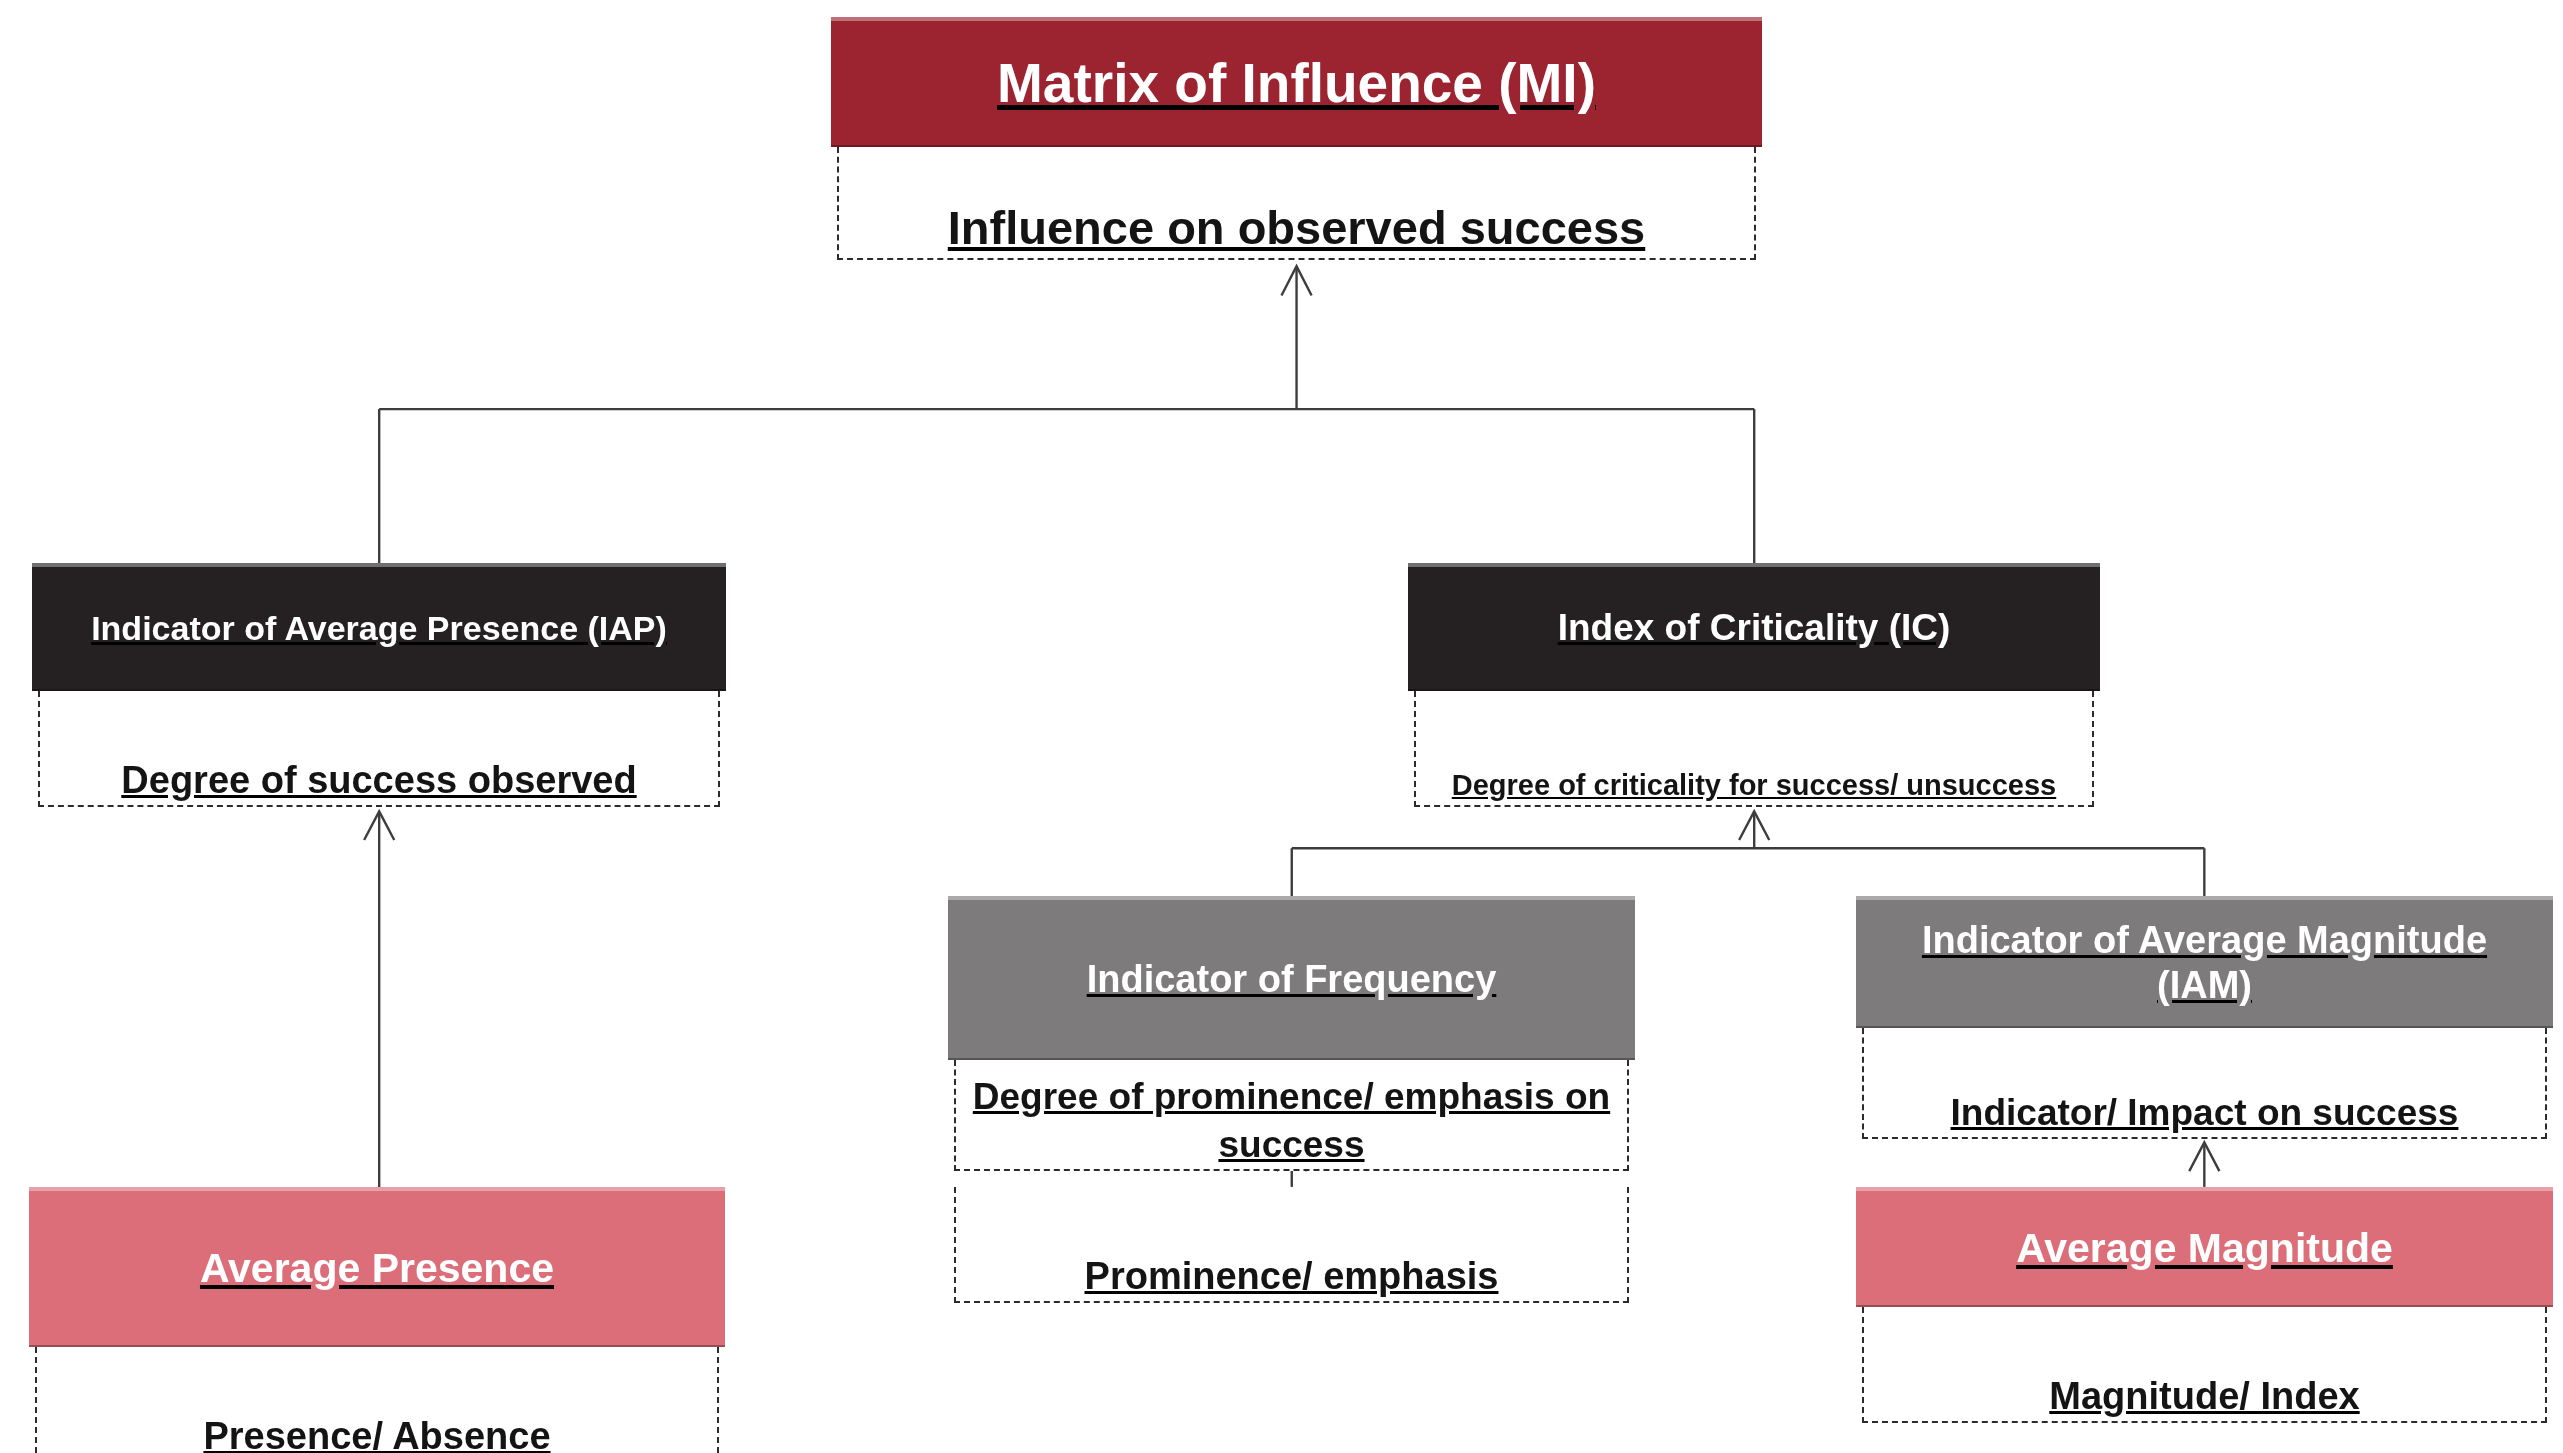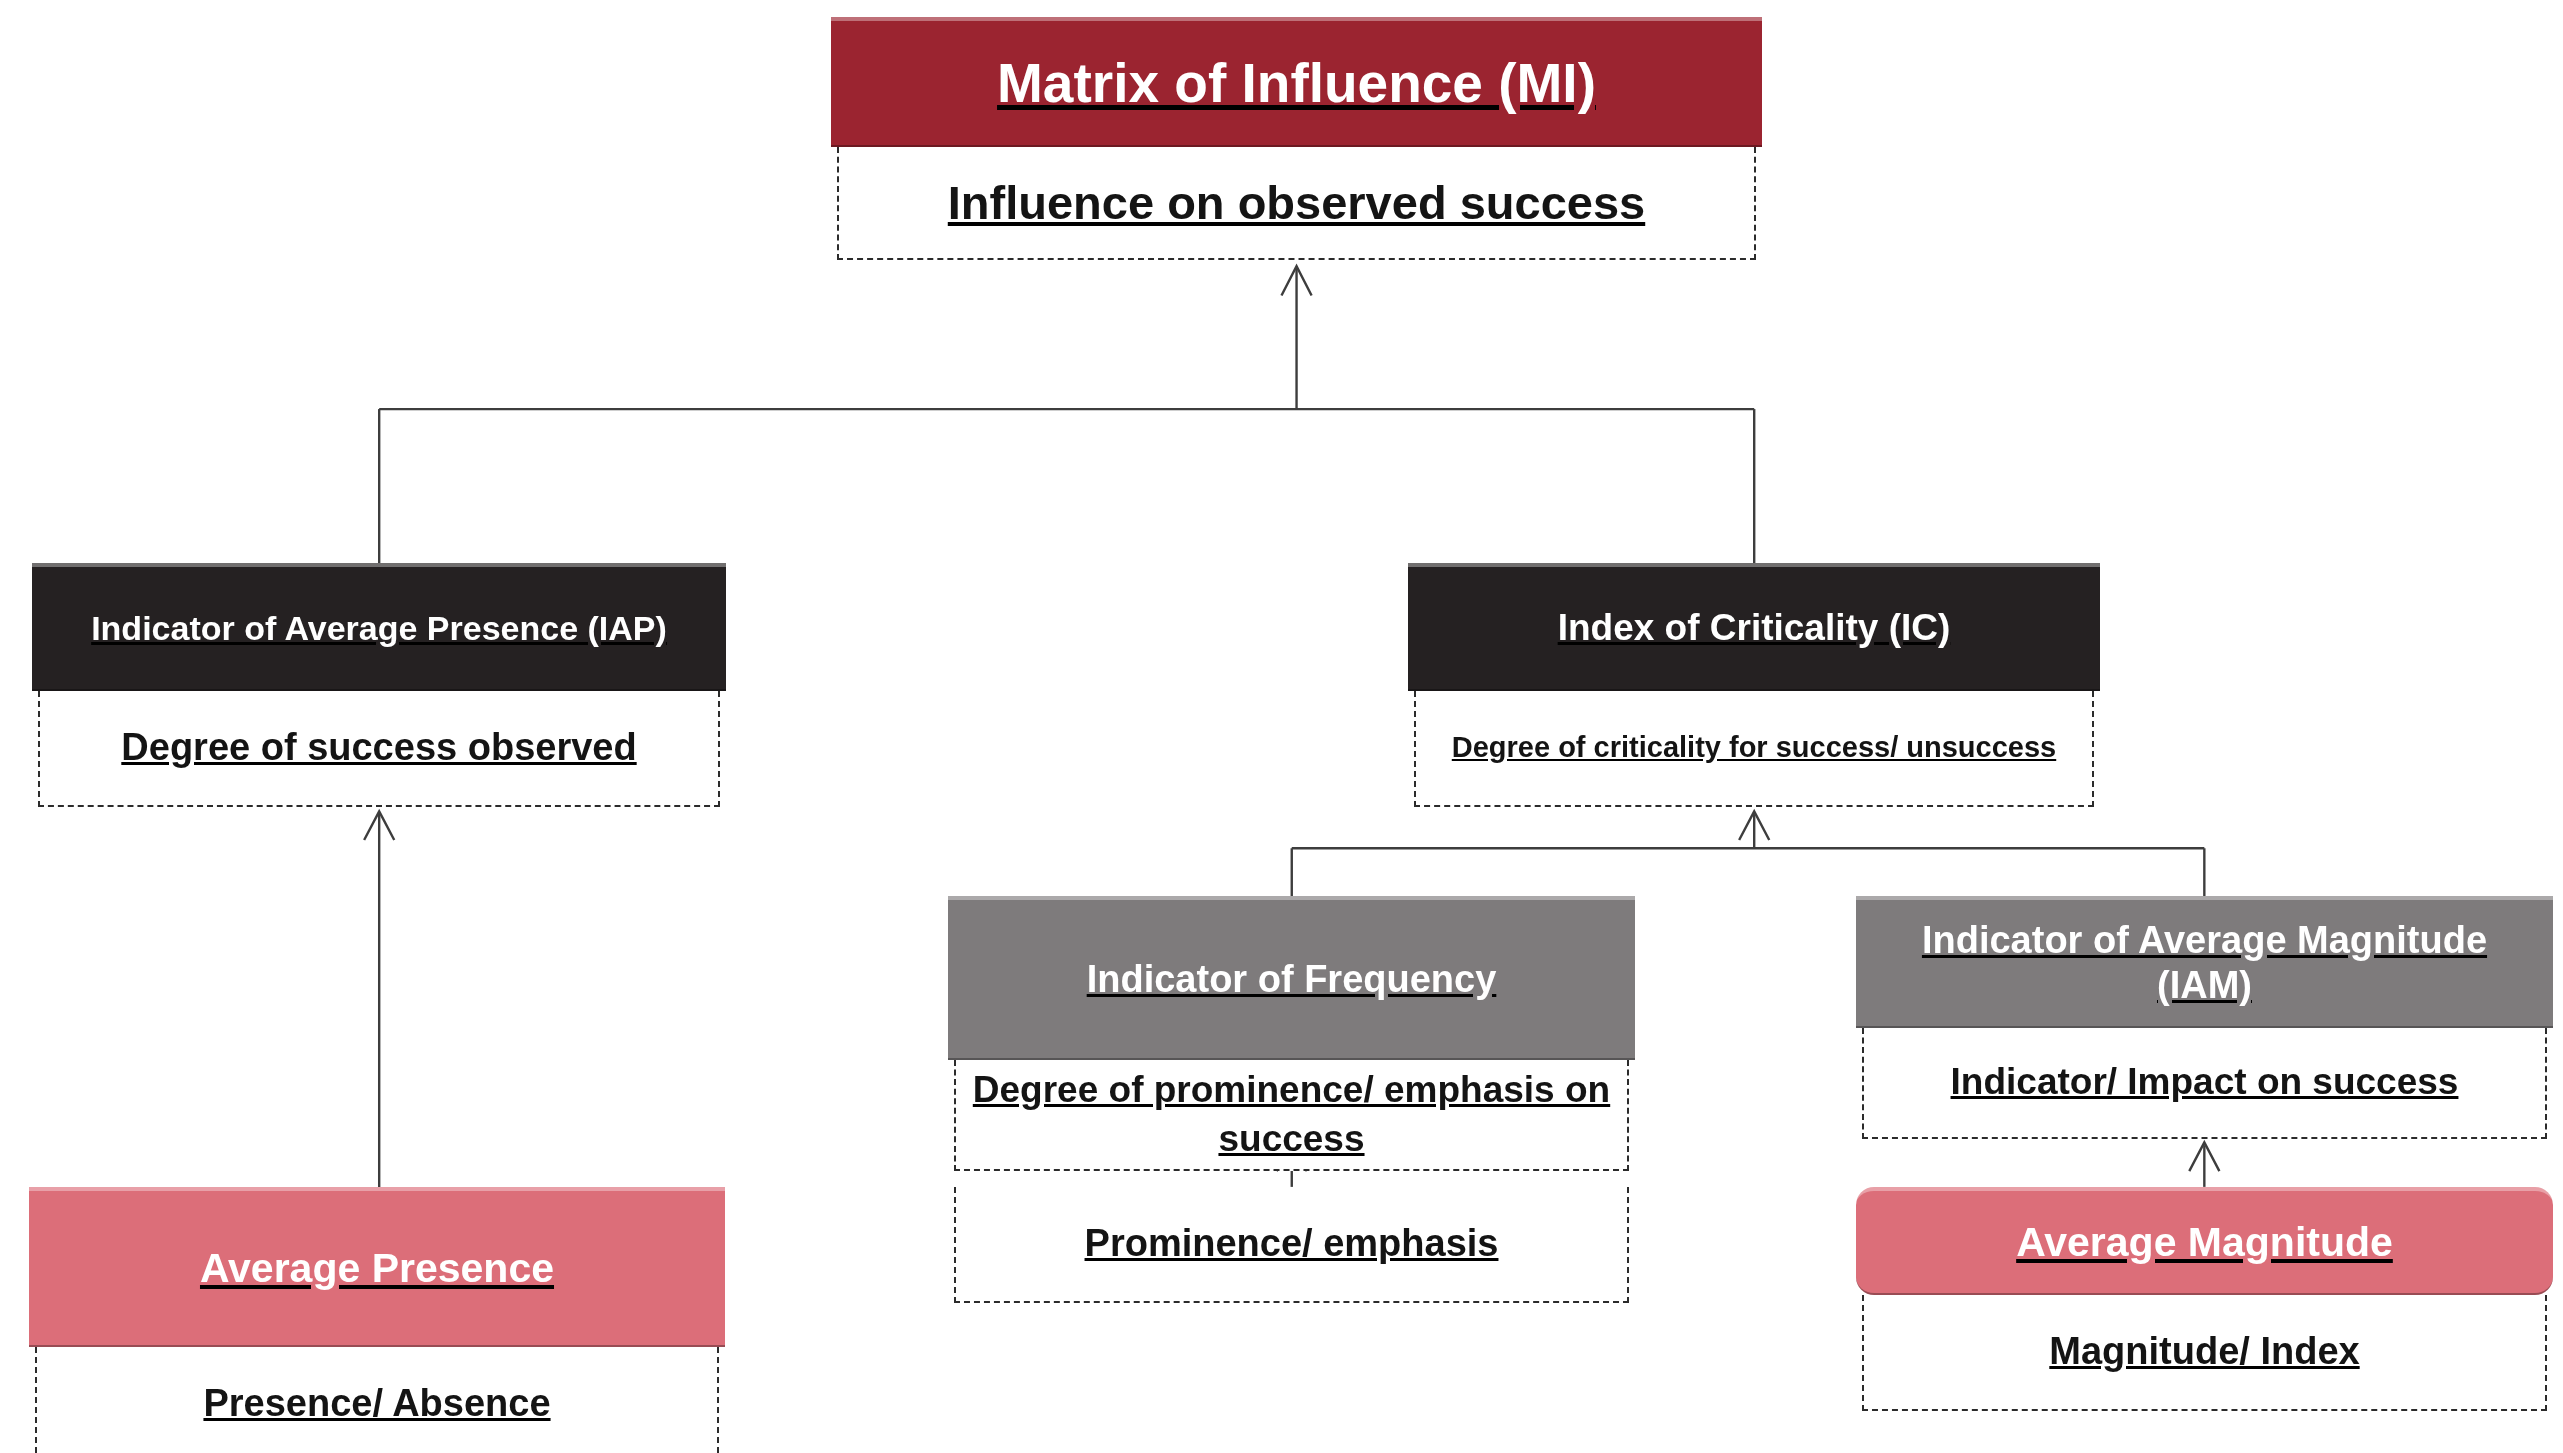--- a/index.html
+++ b/index.html
@@ -42,21 +42,21 @@
   .red   { background: #9b2430; }
   .black { background: #252122; }
   .gray  { background: #7e7b7c; }
   .pink  { background: #dc6e79; }
   .sub {
     margin: 0 6.2px;
     border: 2.7px dashed #2b2b2b;
     border-top: none;
     background: #ffffff;
     display: flex;
-    align-items: center;
+    align-items: flex-end;
     justify-content: center;
     text-align: center;
     color: #141414;
     font-weight: bold;
     box-sizing: border-box;
     padding: 0 13.7px;
   }
   .subtext {
     font-size: 38px;
     line-height: 1.3;
@@ -145,21 +145,21 @@
     </div>
   </div>
 
   <div class="node" style="left:948px; top:1187px; width:687px;">
     <div class="sub" style="height:116px;">
       <span class="subtext">Prominence/ emphasis</span>
     </div>
   </div>
 
   <div class="node" style="left:1856px; top:1187px; width:697px;">
-    <div class="hdr pink" style="height:108px; font-size:41px;border-radius:18px;">
+    <div class="hdr pink" style="height:120px; font-size:41px;">
       <span>Average Magnitude</span>
     </div>
     <div class="sub" style="height:116px;">
       <span class="subtext">Magnitude/ Index</span>
     </div>
   </div>
 
 </div>
 
 

